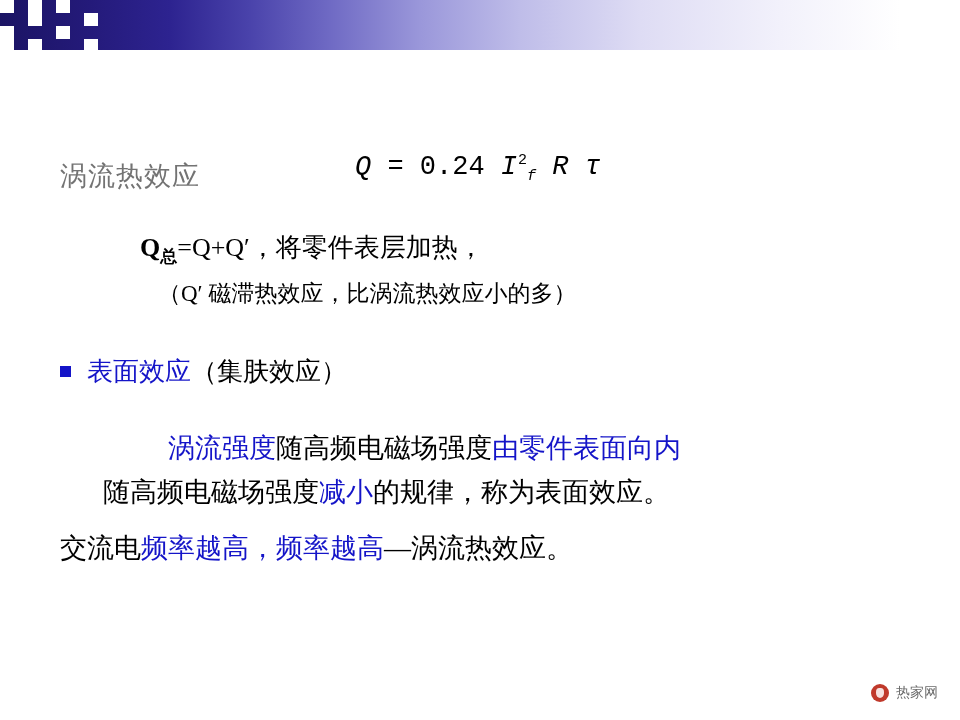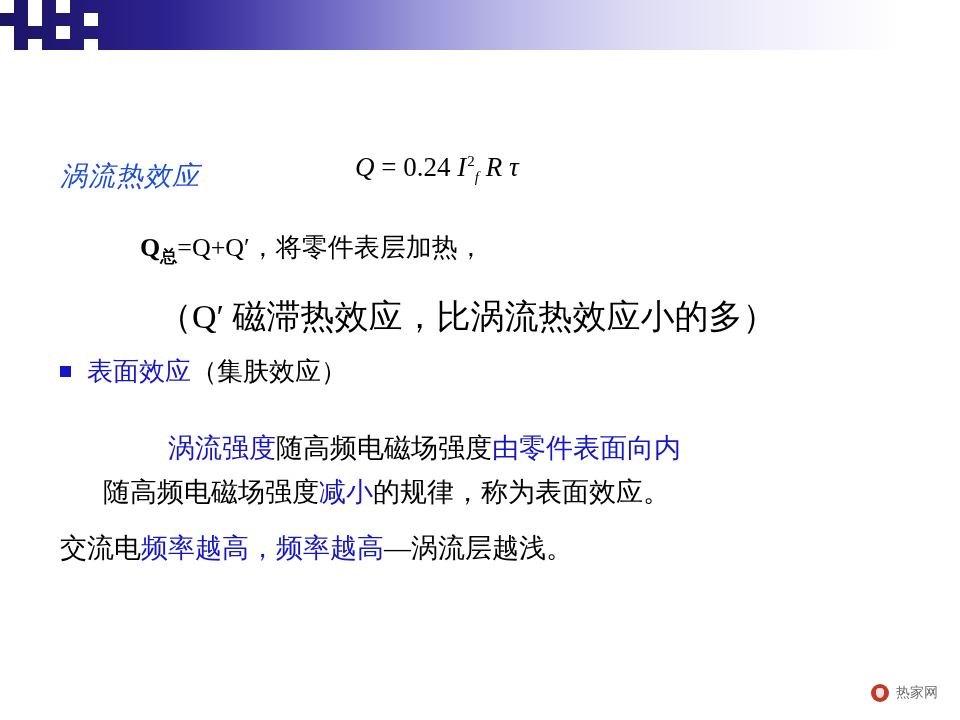--- a/index.html
+++ b/index.html
@@ -69,31 +69,30 @@
     top: 62px;
     width: 960px;
     height: 600px;
   }
 
   .row-title {
     position: absolute;
     left: 60px;
     top: 96px;
     font-size: 27px;
-    color: #1d4ed8;
+    color: #737373;
     letter-spacing: 1px;
     white-space: nowrap;
-    font-style: italic;
   }
 
   .formula {
     position: absolute;
     left: 355px;
     top: 90px;
-    font-family: Liberation Serif, serif;
+    font-family: Liberation Mono, monospace;
     font-style: italic;
     font-size: 27px;
     color: #000000;
     white-space: nowrap;
   }
   .formula .num {
     font-style: normal;
   }
   .formula sup {
     font-size: 15px;
@@ -120,22 +119,22 @@
     font-size: 17px;
     vertical-align: sub;
   }
   .line-q .thin {
     font-weight: normal;
   }
 
   .line-q2 {
     position: absolute;
     left: 158px;
-    top: 232px;
-    font-size: 34px;
+    top: 216px;
+    font-size: 23px;
     color: #000000;
     font-weight: bold;
     white-space: nowrap;
   }
   .line-q2 .thin { font-weight: normal; }
 
   .bullet-row {
     position: absolute;
     left: 60px;
     top: 292px;
@@ -253,21 +252,21 @@
 
   <div class="para-a">
     <span class="blue">涡流强度</span><span class="black">随高频电磁场强度</span><span class="blue">由零件表面向内</span>
   </div>
 
   <div class="para-b">
     <span class="black">随高频电磁场强度</span><span class="blue">减小</span><span class="black">的规律，称为表面效应。</span>
   </div>
 
   <div class="para-c">
-    <span class="black">交流电</span><span class="blue">频率越高</span><span class="blue">，</span><span class="blue">频率越高</span><span class="black">—涡流层越浅。</span>
+    <span class="black">交流电</span><span class="blue">频率越高</span><span class="blue">，</span><span class="blue">频率越高</span><span class="black">—涡流热效应。</span>
   </div>
 
 </div>
 
 <div class="watermark">
   <span class="wm-logo"></span>
   <span>热家网</span>
 </div>
 
 </body></html>

